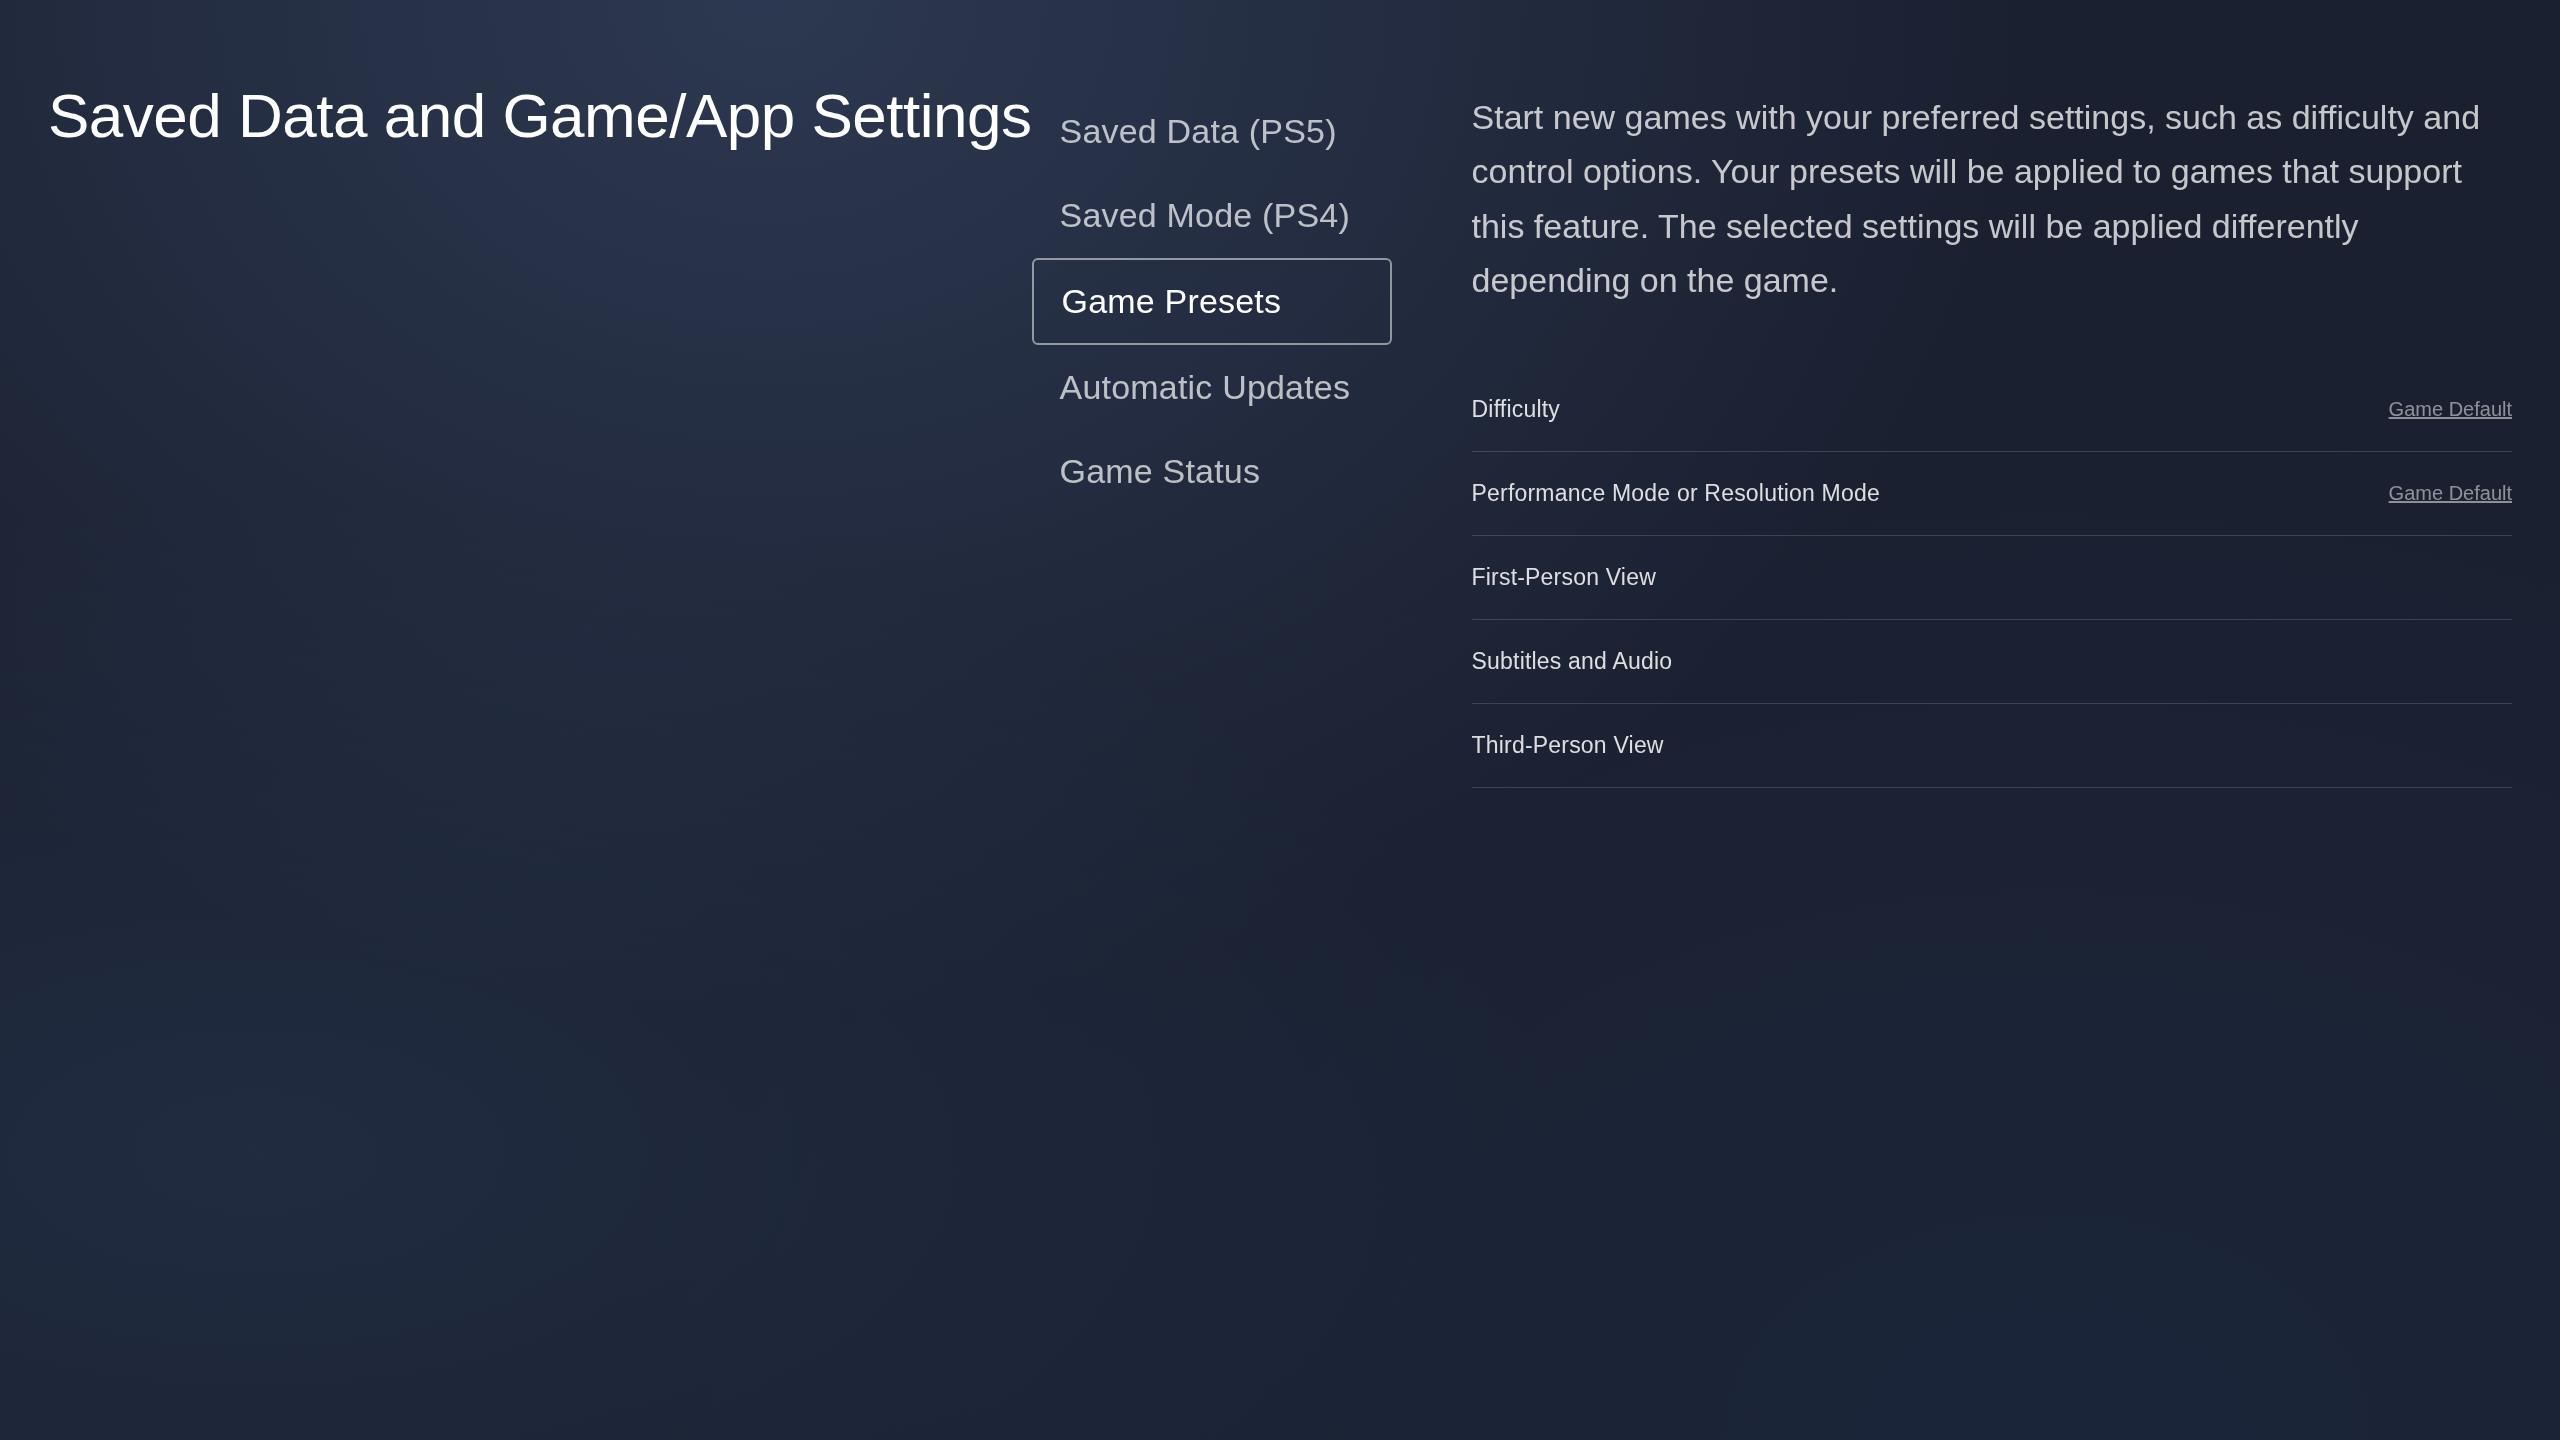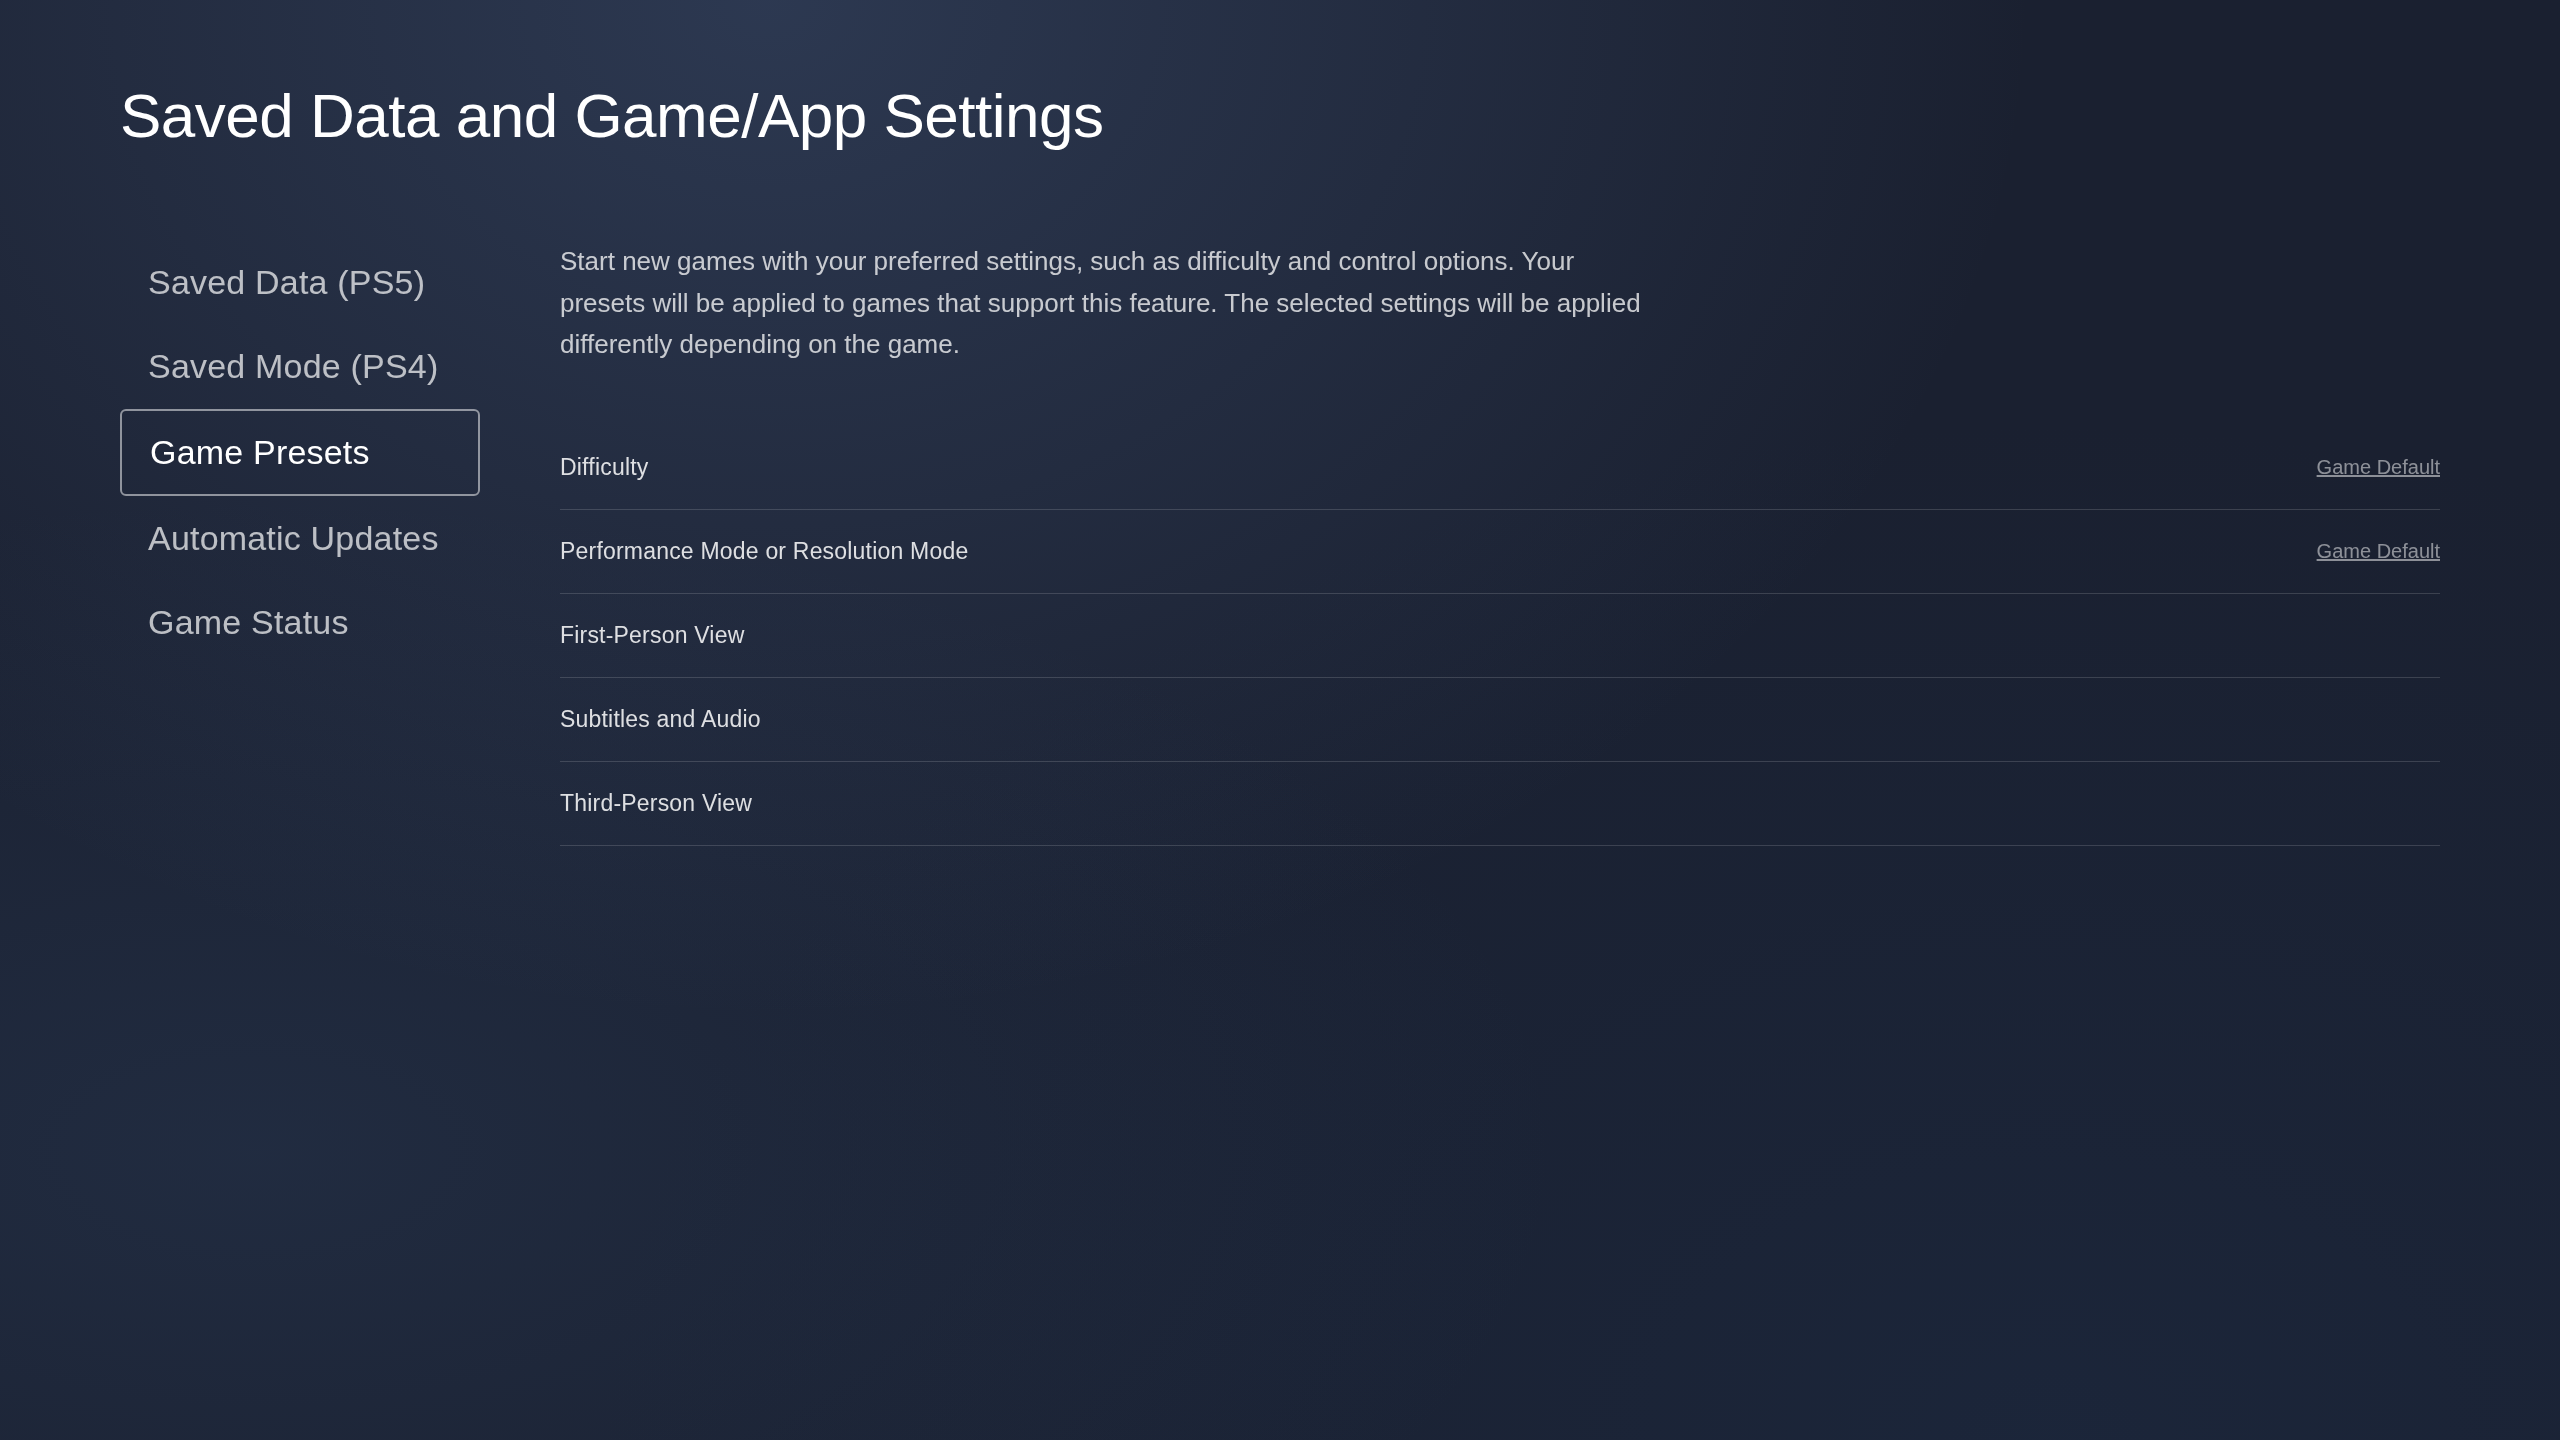--- a/index.html
+++ b/index.html
@@ -17,23 +17,23 @@
         radial-gradient(ellipse at 10% 80%, rgba(60, 90, 130, 0.2) 0%, transparent 40%),
         radial-gradient(ellipse at 80% 100%, rgba(30, 50, 80, 0.3) 0%, transparent 50%);
       font-family: 'Helvetica Neue', Arial, sans-serif;
       color: #ffffff;
       overflow: hidden;
     }
 
     .page-container {
       width: 100%;
       height: 100%;
-      padding: 80px 120px;
+      padding: 80px 48px;
       display: flex;
-      flex-direction: column;
+      flex-direction: row;
       border-radius: 15px;
     }
 
     .page-title {
       font-size: 62px;
       font-weight: 300;
       color: #ffffff;
       margin-bottom: 80px;
       letter-spacing: -0.5px;
     }
@@ -72,21 +72,21 @@
     }
 
     .main-content {
       flex: 1;
       display: flex;
       flex-direction: column;
       padding-top: 10px;
     }
 
     .description {
-      font-size: 26px;
+      font-size: 34px;
       font-weight: 300;
       color: rgba(255, 255, 255, 0.75);
       line-height: 1.6;
       margin-bottom: 60px;
       max-width: 1100px;
     }
 
     .settings-list {
       display: flex;
       flex-direction: column;

